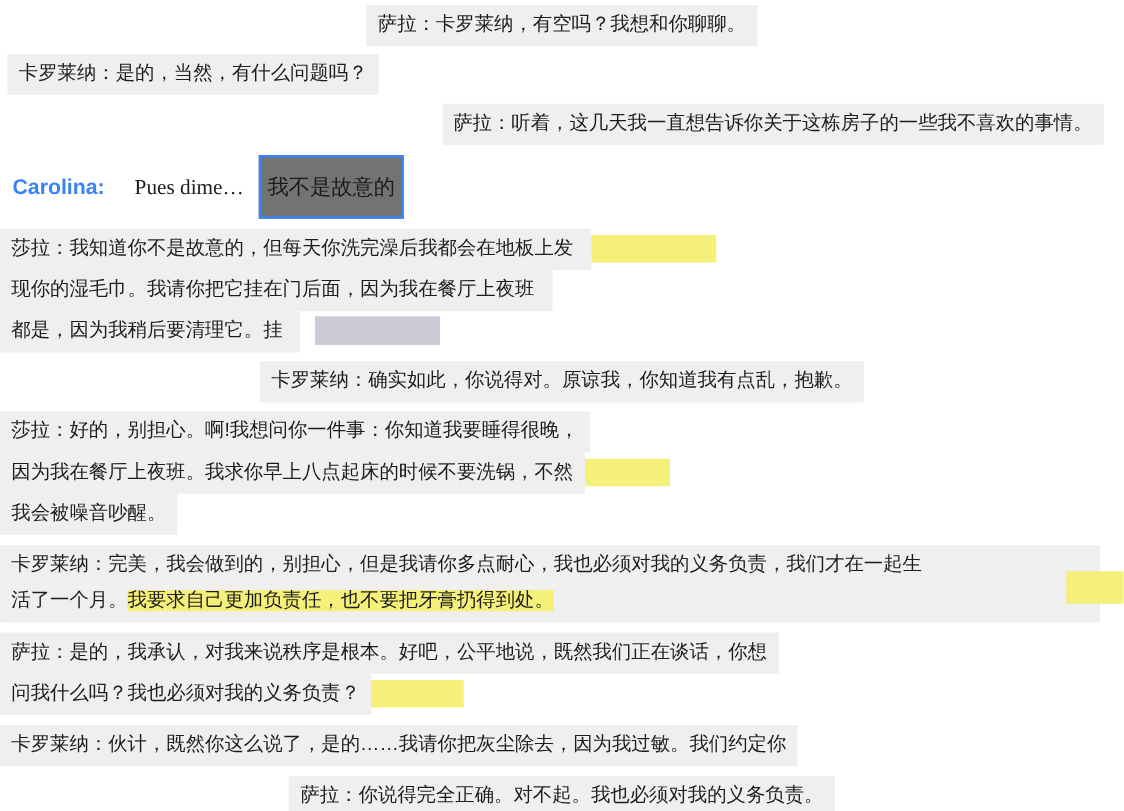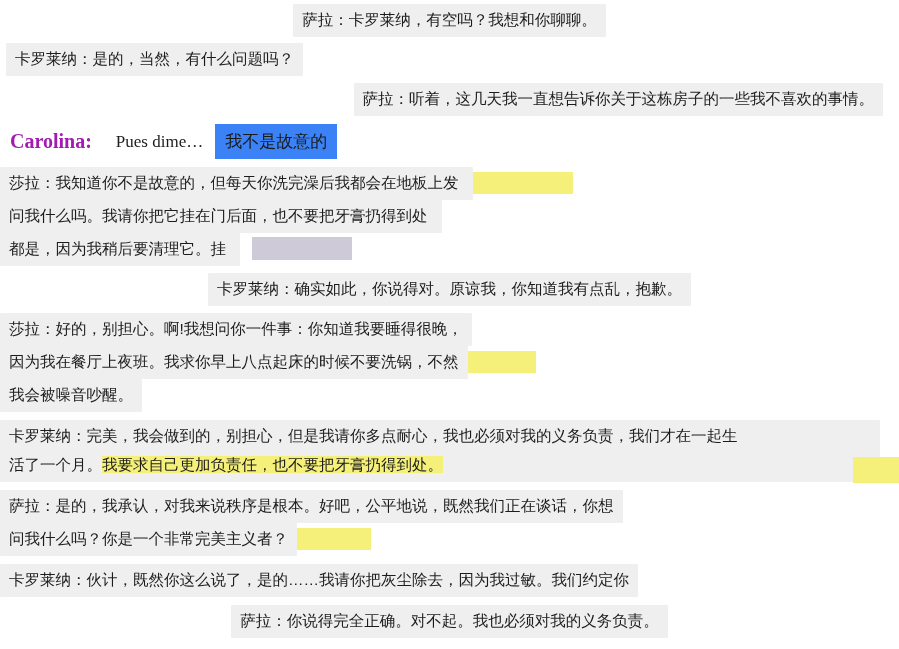--- a/index.html
+++ b/index.html
@@ -45,35 +45,35 @@
   }
   .bubble.wide {
     display: block;
     width: 100%;
   }
 
   
   .hl-yellow { background: #f5f07a; }
 
   .speaker-es {
-    color: #a21caf;
+    color: #3b82f6;
     font-weight: bold;
-    font-family: Liberation Serif, serif;
-    font-size: 20px;
+    font-family: Liberation Sans, sans-serif;
+    font-size: 17px;
   }
   .es-text {
     font-family: "Liberation Serif", serif;
     font-size: 17px;
     color: #1c1c1c;
   }
   .es-hl {
     font-size: 17px;
-    padding: 1px 5px;
-    border: 5px solid #3b82f6;
-    background: #3b82f6;
+    padding: 12px 5px;
+    border: 2px solid #3b82f6;
+    background: #737373;
   }
 
   .float-mark {
     position: absolute;
     background: #f5f07a;
   }
   .float-mark.grey {
     background: #cfcad8;
   }
 </style>
@@ -99,21 +99,21 @@
     <span class="es-text" style="margin-left:24px;">Pues dime…</span>
     <span class="es-hl" style="margin-left:12px;">我不是故意的</span>
   </div>
 
   <div style="margin-top:8px;">
     <div class="line left">
       <div class="bubble" style="padding-right:14px;">莎拉：我知道你不是故意的，但每天你洗完澡后我都会在地板上发</div>
       <div class="float-mark" style="position:relative; width:100px; height:22px; margin-top:5px;"></div>
     </div>
     <div class="line left">
-      <div class="bubble" style="padding-right:14px;">问我什么吗。我请你把它挂在门后面，也不要把牙膏扔得到处</div>
+      <div class="bubble" style="padding-right:14px;">现你的湿毛巾。我请你把它挂在门后面，因为我在餐厅上夜班</div>
     </div>
     <div class="line left">
       <div class="bubble" style="padding-right:14px;">都是，因为我稍后要清理它。挂</div>
       <div class="float-mark grey" style="position:relative; width:100px; height:23px; margin-top:4px; margin-left:12px;"></div>
     </div>
   </div>
 
   <div class="line center" style="margin-top:7px;">
     <div class="bubble">卡罗莱纳：确实如此，你说得对。原谅我，你知道我有点乱，抱歉。</div>
   </div>
@@ -138,21 +138,21 @@
     <div class="line left">
       <div class="bubble wide" style="padding-top:0;"><span>活了一个月。</span><span class="hl-yellow">我要求自己更加负责任，也不要把牙膏扔得到处。</span></div>
     </div>
   </div>
 
   <div style="margin-top:8px;">
     <div class="line left">
       <div class="bubble">萨拉：是的，我承认，对我来说秩序是根本。好吧，公平地说，既然我们正在谈话，你想</div>
     </div>
     <div class="line left">
-      <div class="bubble">问我什么吗？你是一个非常完美主义者？</div>
+      <div class="bubble">问我什么吗？我也必须对我的义务负责？</div>
       <div class="float-mark" style="position:relative; width:74px; height:22px; margin-top:5px;"></div>
     </div>
   </div>
 
   <div style="margin-top:8px;">
     <div class="line left">
       <div class="bubble">卡罗莱纳：伙计，既然你这么说了，是的……我请你把灰尘除去，因为我过敏。我们约定你</div>
     </div>
   </div>
 

